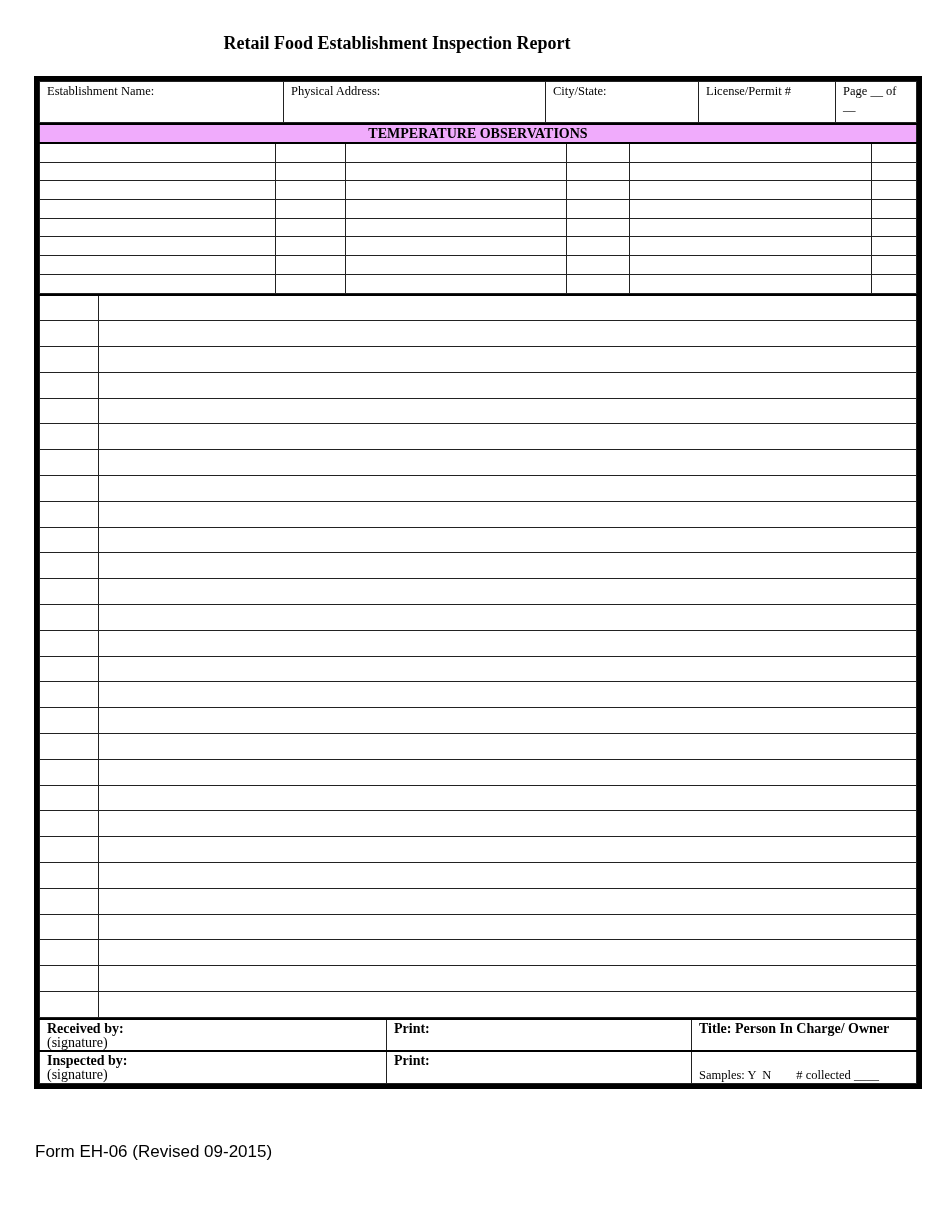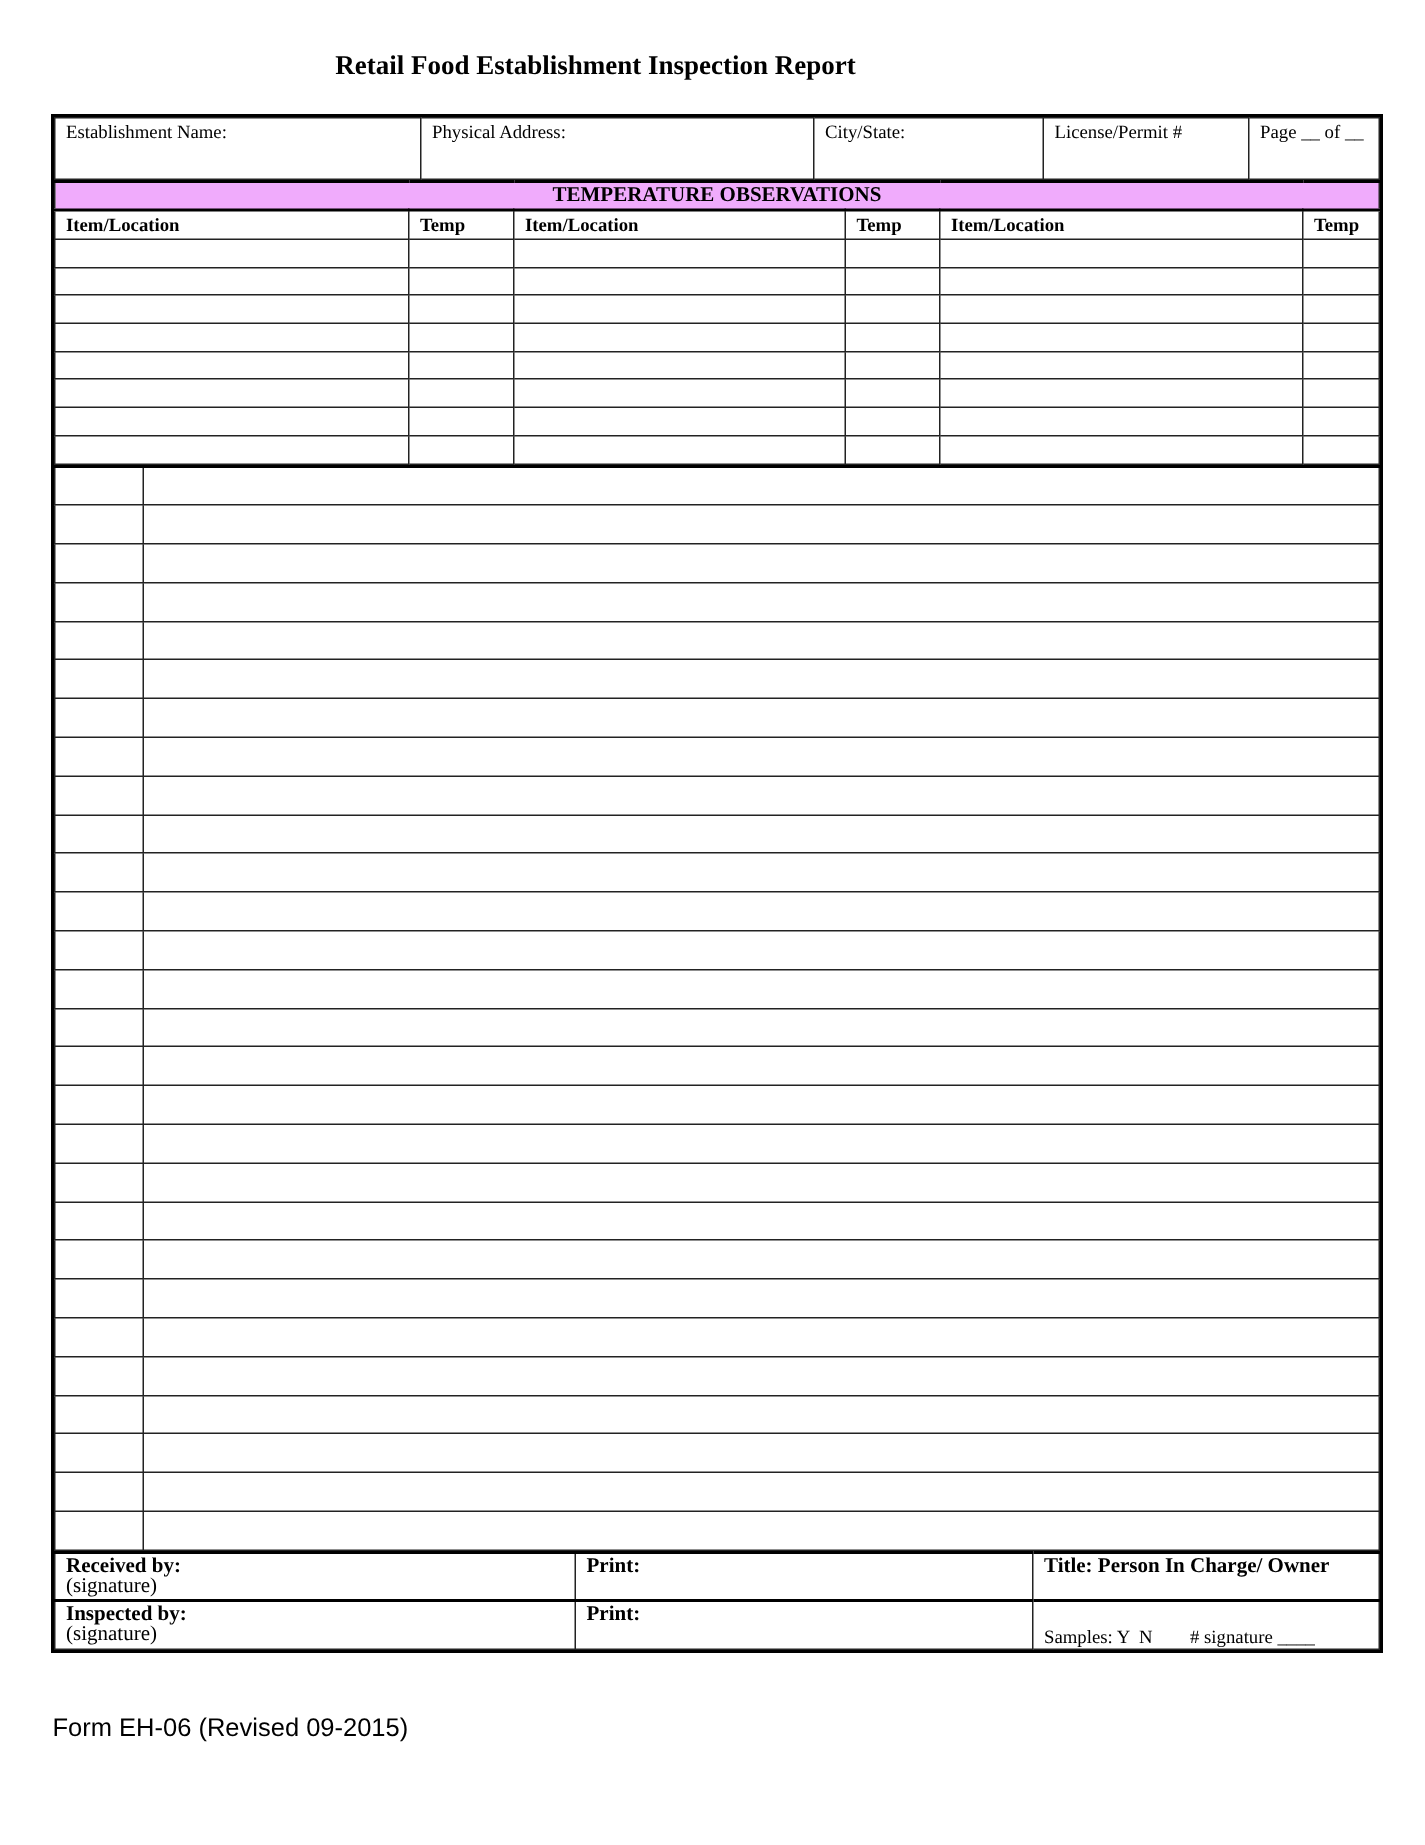--- a/index.html
+++ b/index.html
@@ -1,18 +1,18 @@
 <!DOCTYPE html>
 <html><head>
 <meta charset="utf-8">
 <style>
   html, body { margin:0; padding:0; background:#ffffff; }
   body { width:950px; height:1230px; position:relative; font-family:"Liberation Serif", serif; color:#000; }
   .title { position:absolute; top:33px; left:0; width:794px; text-align:center; font-weight:bold; font-size:18px; }
-  .form { position:absolute; left:34px; top:76px; width:888px; border:2px solid #000000; box-sizing:border-box; }
+  .form { position:absolute; left:34px; top:76px; width:888px; border:5px solid #000000; box-sizing:border-box; }
   table { border-collapse:collapse; width:100%; table-layout:fixed; }
   td { border:1px solid #222; padding:0 7px; font-size:12.5px; vertical-align:top; }
   .hdr td { height:38px; padding-top:2px; }
   .sect { background:#f0abfc; text-align:center; font-weight:bold; font-size:14px; height:17px; padding:0; vertical-align:middle; border-top:2px solid #000; border-bottom:2px solid #000; }
   .colhead td { font-weight:bold; font-size:12.5px; height:18px; padding-top:0; vertical-align:middle; }
   .trow td { height:17.7px; padding:0; }
   .intro td { height:36px; padding-top:2px; font-size:12.5px; line-height:14px; }
   .intro td.num { font-size:12px; padding:1px 7px; }
   .orow td { height:24.8px; padding:0; }
   .thick-top td { border-top:2px solid #000; }
@@ -52,28 +52,20 @@
         <col style="width:70px">
         <col style="width:221px">
         <col style="width:63px">
         <col style="width:242px">
         <col>
       </colgroup>
     <tbody>
         <tr>
           <td colspan="6" class="sect">TEMPERATURE OBSERVATIONS</td>
         </tr>
-    <tr class="colhead" id="temp-head">
-          <td>Item/Location</td>
-          <td>Temp</td>
-          <td>Item/Location</td>
-          <td>Temp</td>
-          <td>Item/Location</td>
-          <td>Temp</td>
-        </tr>
     </tbody>
       <tbody id="temp-body">
         <tr class="trow">
           <td></td>
           <td></td>
           <td></td>
           <td></td>
           <td></td>
           <td></td>
         </tr>
@@ -267,19 +259,19 @@
       </colgroup>
     <tbody>
         <tr class="sig thick-top">
       <td><b>Received by:</b><br><small>(signature)</small></td>
       <td><b>Print:</b></td>
       <td><b>Title: Person In Charge/ Owner</b></td>
     </tr>
     <tr class="sig thick-top">
       <td><b>Inspected by:</b><br><small>(signature)</small></td>
       <td><b>Print:</b></td>
-      <td style="vertical-align:bottom;padding-bottom:1px;white-space:pre;"><span>Samples: Y  N        # signature ____</span></td>
+      <td style="vertical-align:bottom;padding-bottom:1px;white-space:pre;"><span>Samples: Y  N        # collected ____</span></td>
     </tr>
   </tbody>
     </table>
 </div>
 
 <div class="footer">Form EH-06 (Revised 09-2015)</div>
 
 </body></html>

